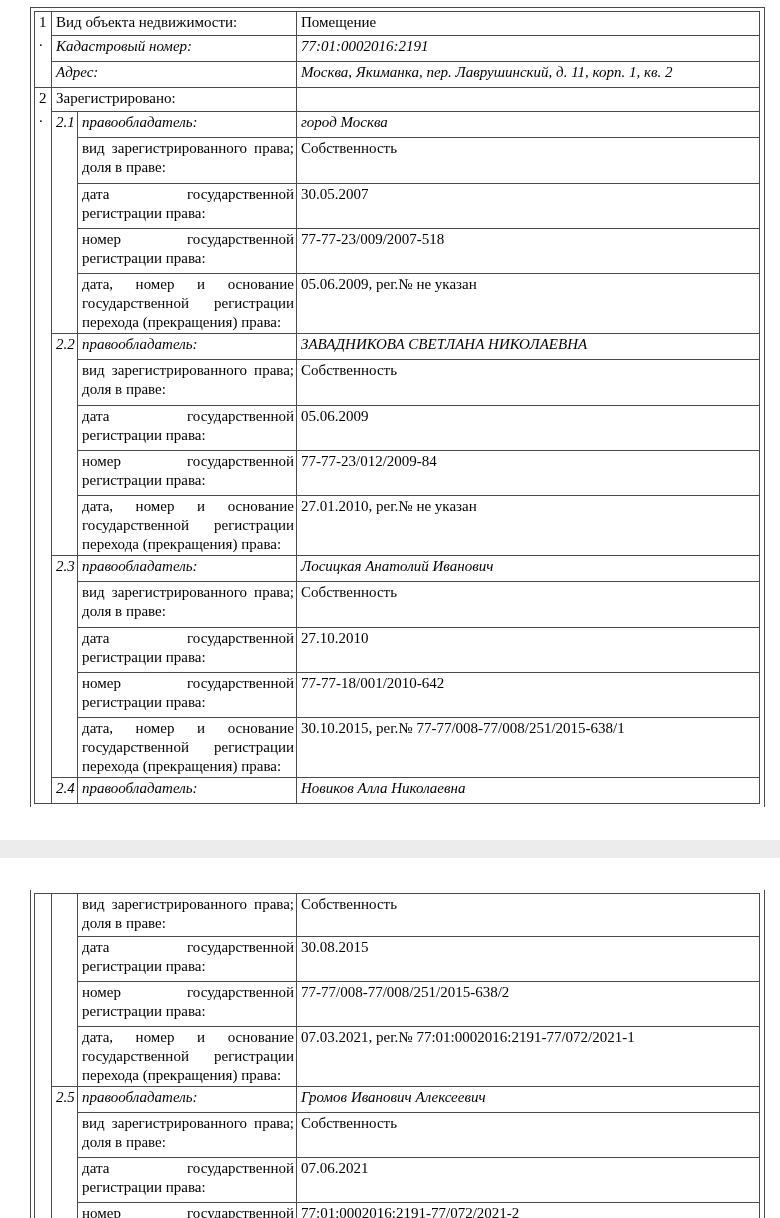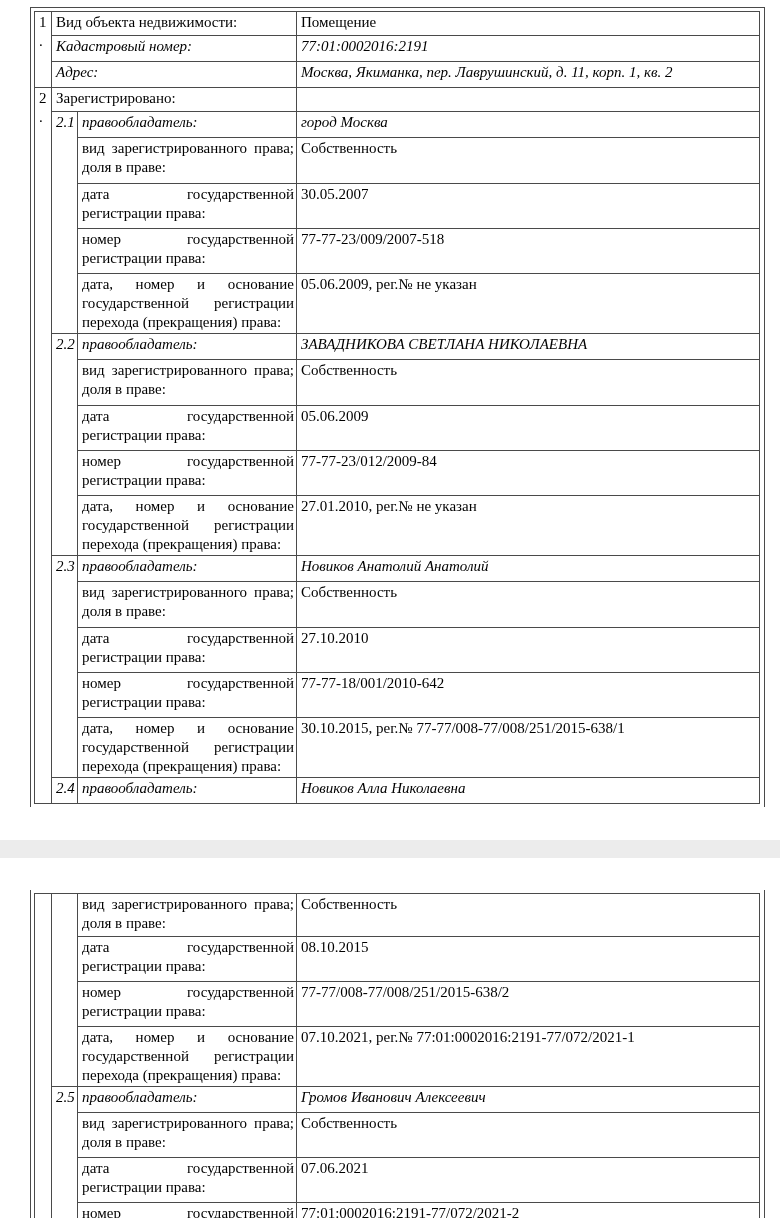--- a/index.html
+++ b/index.html
@@ -137,21 +137,21 @@
       <td class="val">77-77-23/012/2009-84</td>
     </tr>
     <tr class="h57">
       <td class="lbl">дата, номер и основание государственной регистрации перехода (прекращения) права:</td>
       <td class="val">27.01.2010, рег.№ не указан</td>
     </tr>
 
     <tr class="h23">
       <td class="sub" rowspan="5">2.3</td>
       <td class="lbl">правообладатель:</td>
-      <td class="val">Новиков Анатолий Анатолий</td>
+      <td class="val">Лосицкая Анатолий Иванович</td>
     </tr>
     <tr class="h43">
       <td class="lbl">вид зарегистрированного права; доля в праве:</td>
       <td class="val">Собственность</td>
     </tr>
     <tr class="h42">
       <td class="lbl">дата государственной регистрации права:</td>
       <td class="val">27.10.2010</td>
     </tr>
     <tr class="h42">
@@ -185,29 +185,29 @@
 
     <tbody>
         <tr class="h40">
       <td class="num no-top" rowspan="9"></td>
       <td class="sub no-top" rowspan="4"></td>
       <td class="lbl">вид зарегистрированного права; доля в праве:</td>
       <td class="val">Собственность</td>
     </tr>
     <tr class="h42">
       <td class="lbl">дата государственной регистрации права:</td>
-      <td class="val">08.10.2015</td>
+      <td class="val">30.08.2015</td>
     </tr>
     <tr class="h42">
       <td class="lbl">номер государственной регистрации права:</td>
       <td class="val">77-77/008-77/008/251/2015-638/2</td>
     </tr>
     <tr class="h57">
       <td class="lbl">дата, номер и основание государственной регистрации перехода (прекращения) права:</td>
-      <td class="val">07.10.2021, рег.№ 77:01:0002016:2191-77/072/2021-1</td>
+      <td class="val">07.03.2021, рег.№ 77:01:0002016:2191-77/072/2021-1</td>
     </tr>
 
     <tr class="h23">
       <td class="sub" rowspan="5">2.5</td>
       <td class="lbl">правообладатель:</td>
       <td class="val">Громов Иванович Алексеевич</td>
     </tr>
     <tr class="h42">
       <td class="lbl">вид зарегистрированного права; доля в праве:</td>
       <td class="val">Собственность</td>

